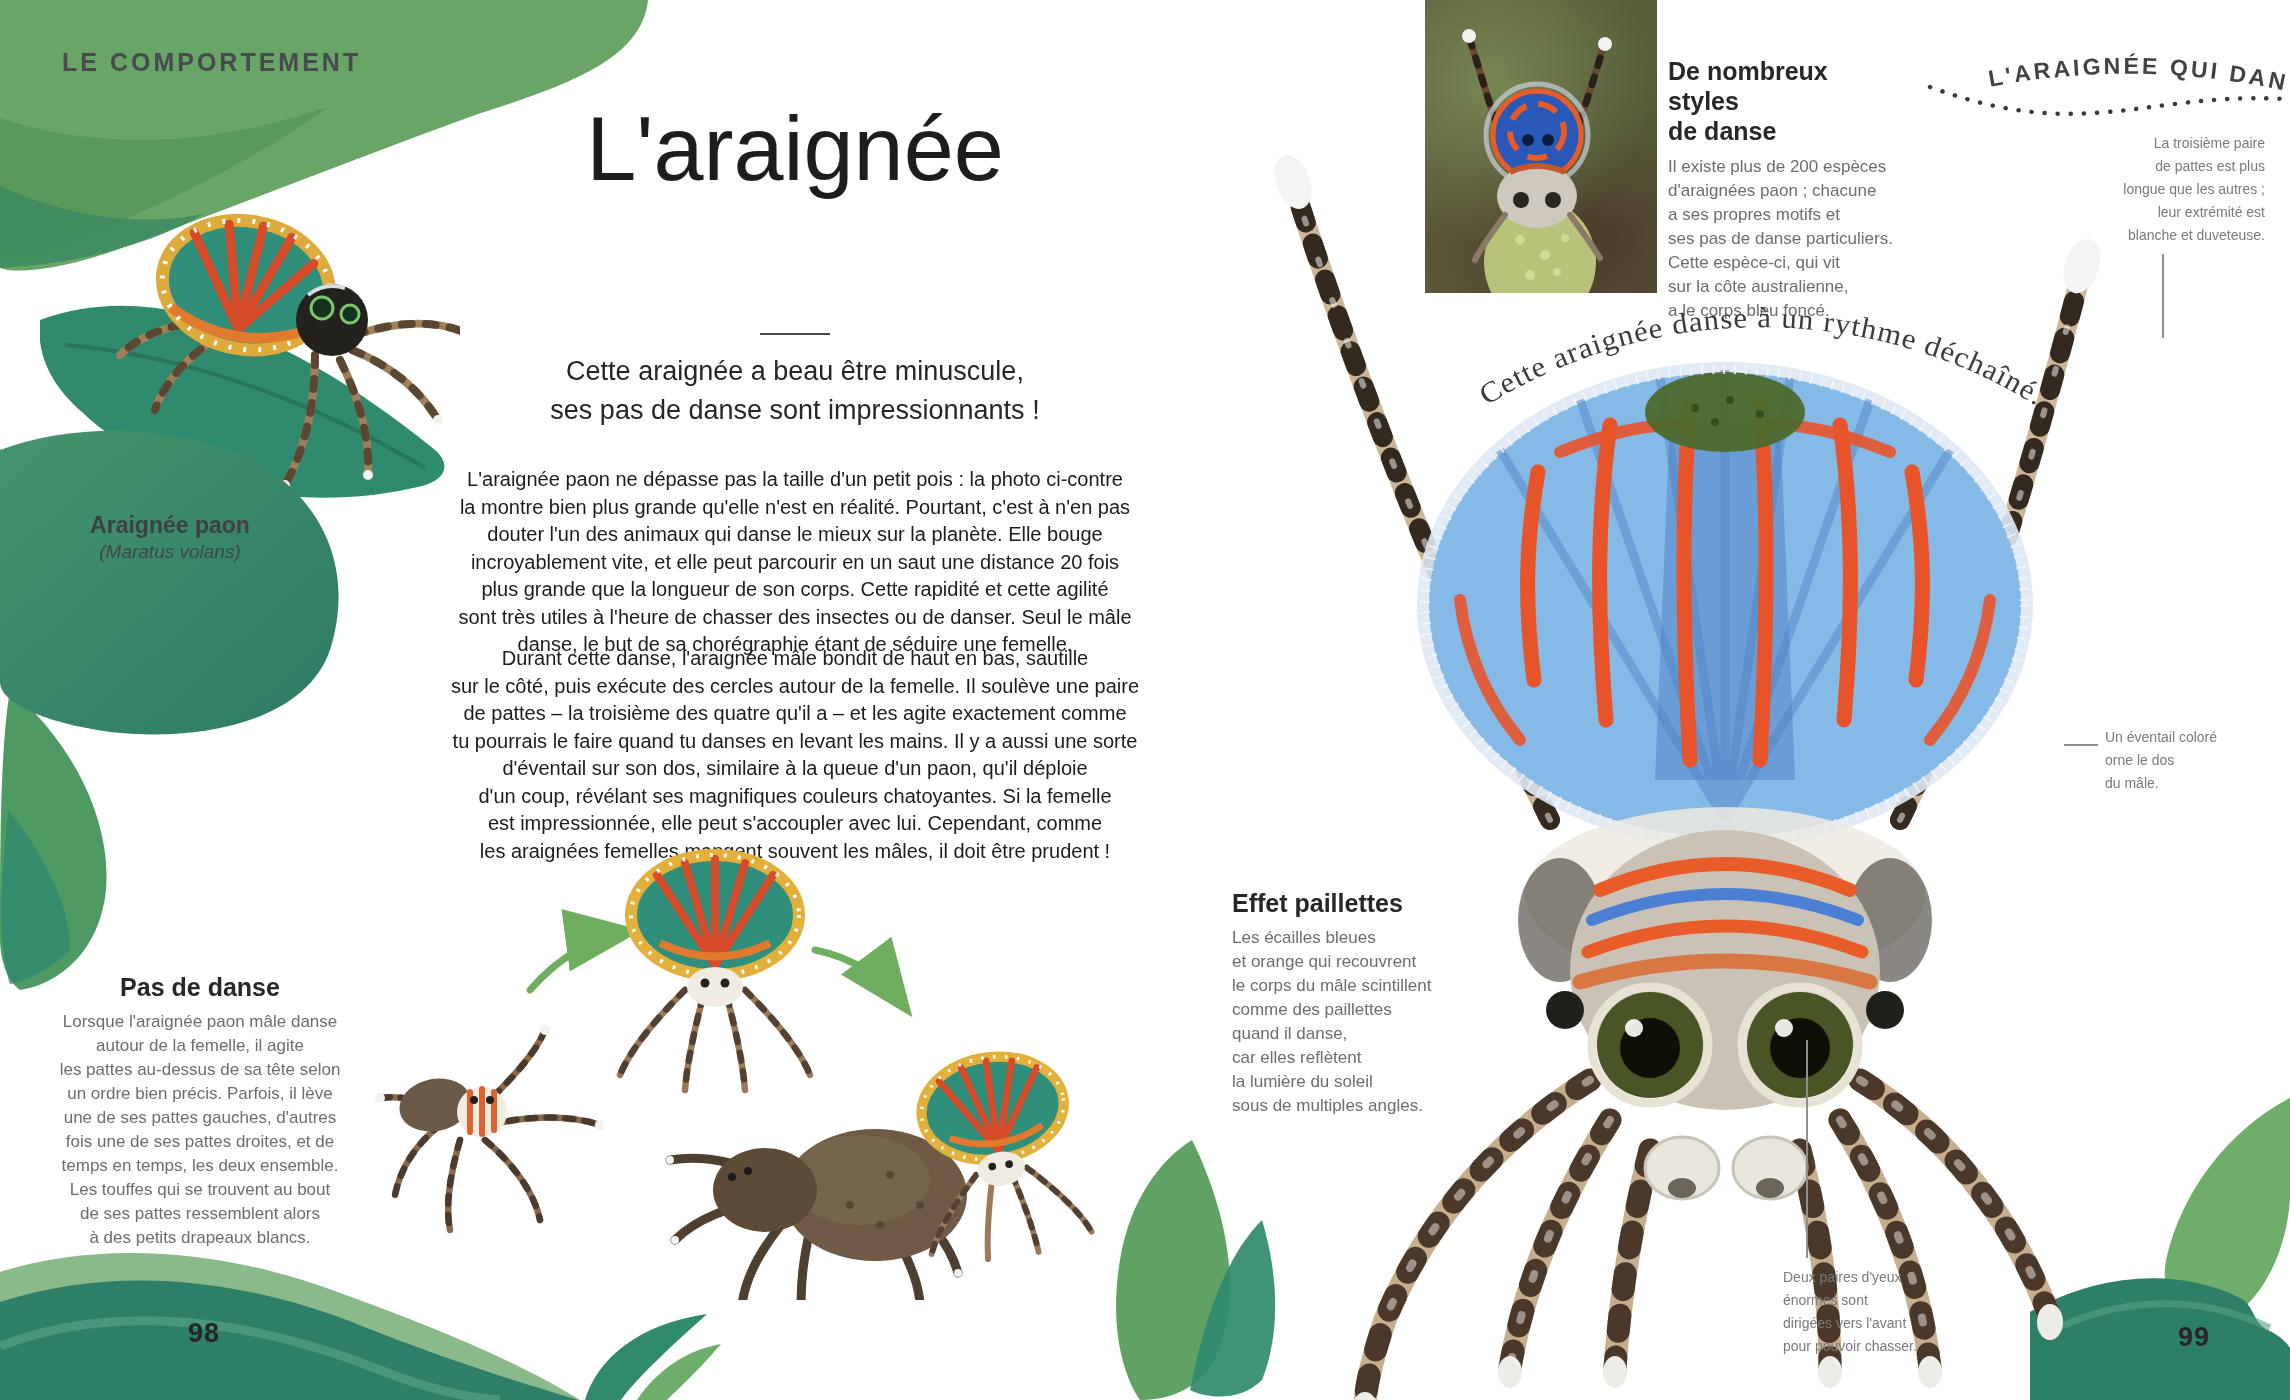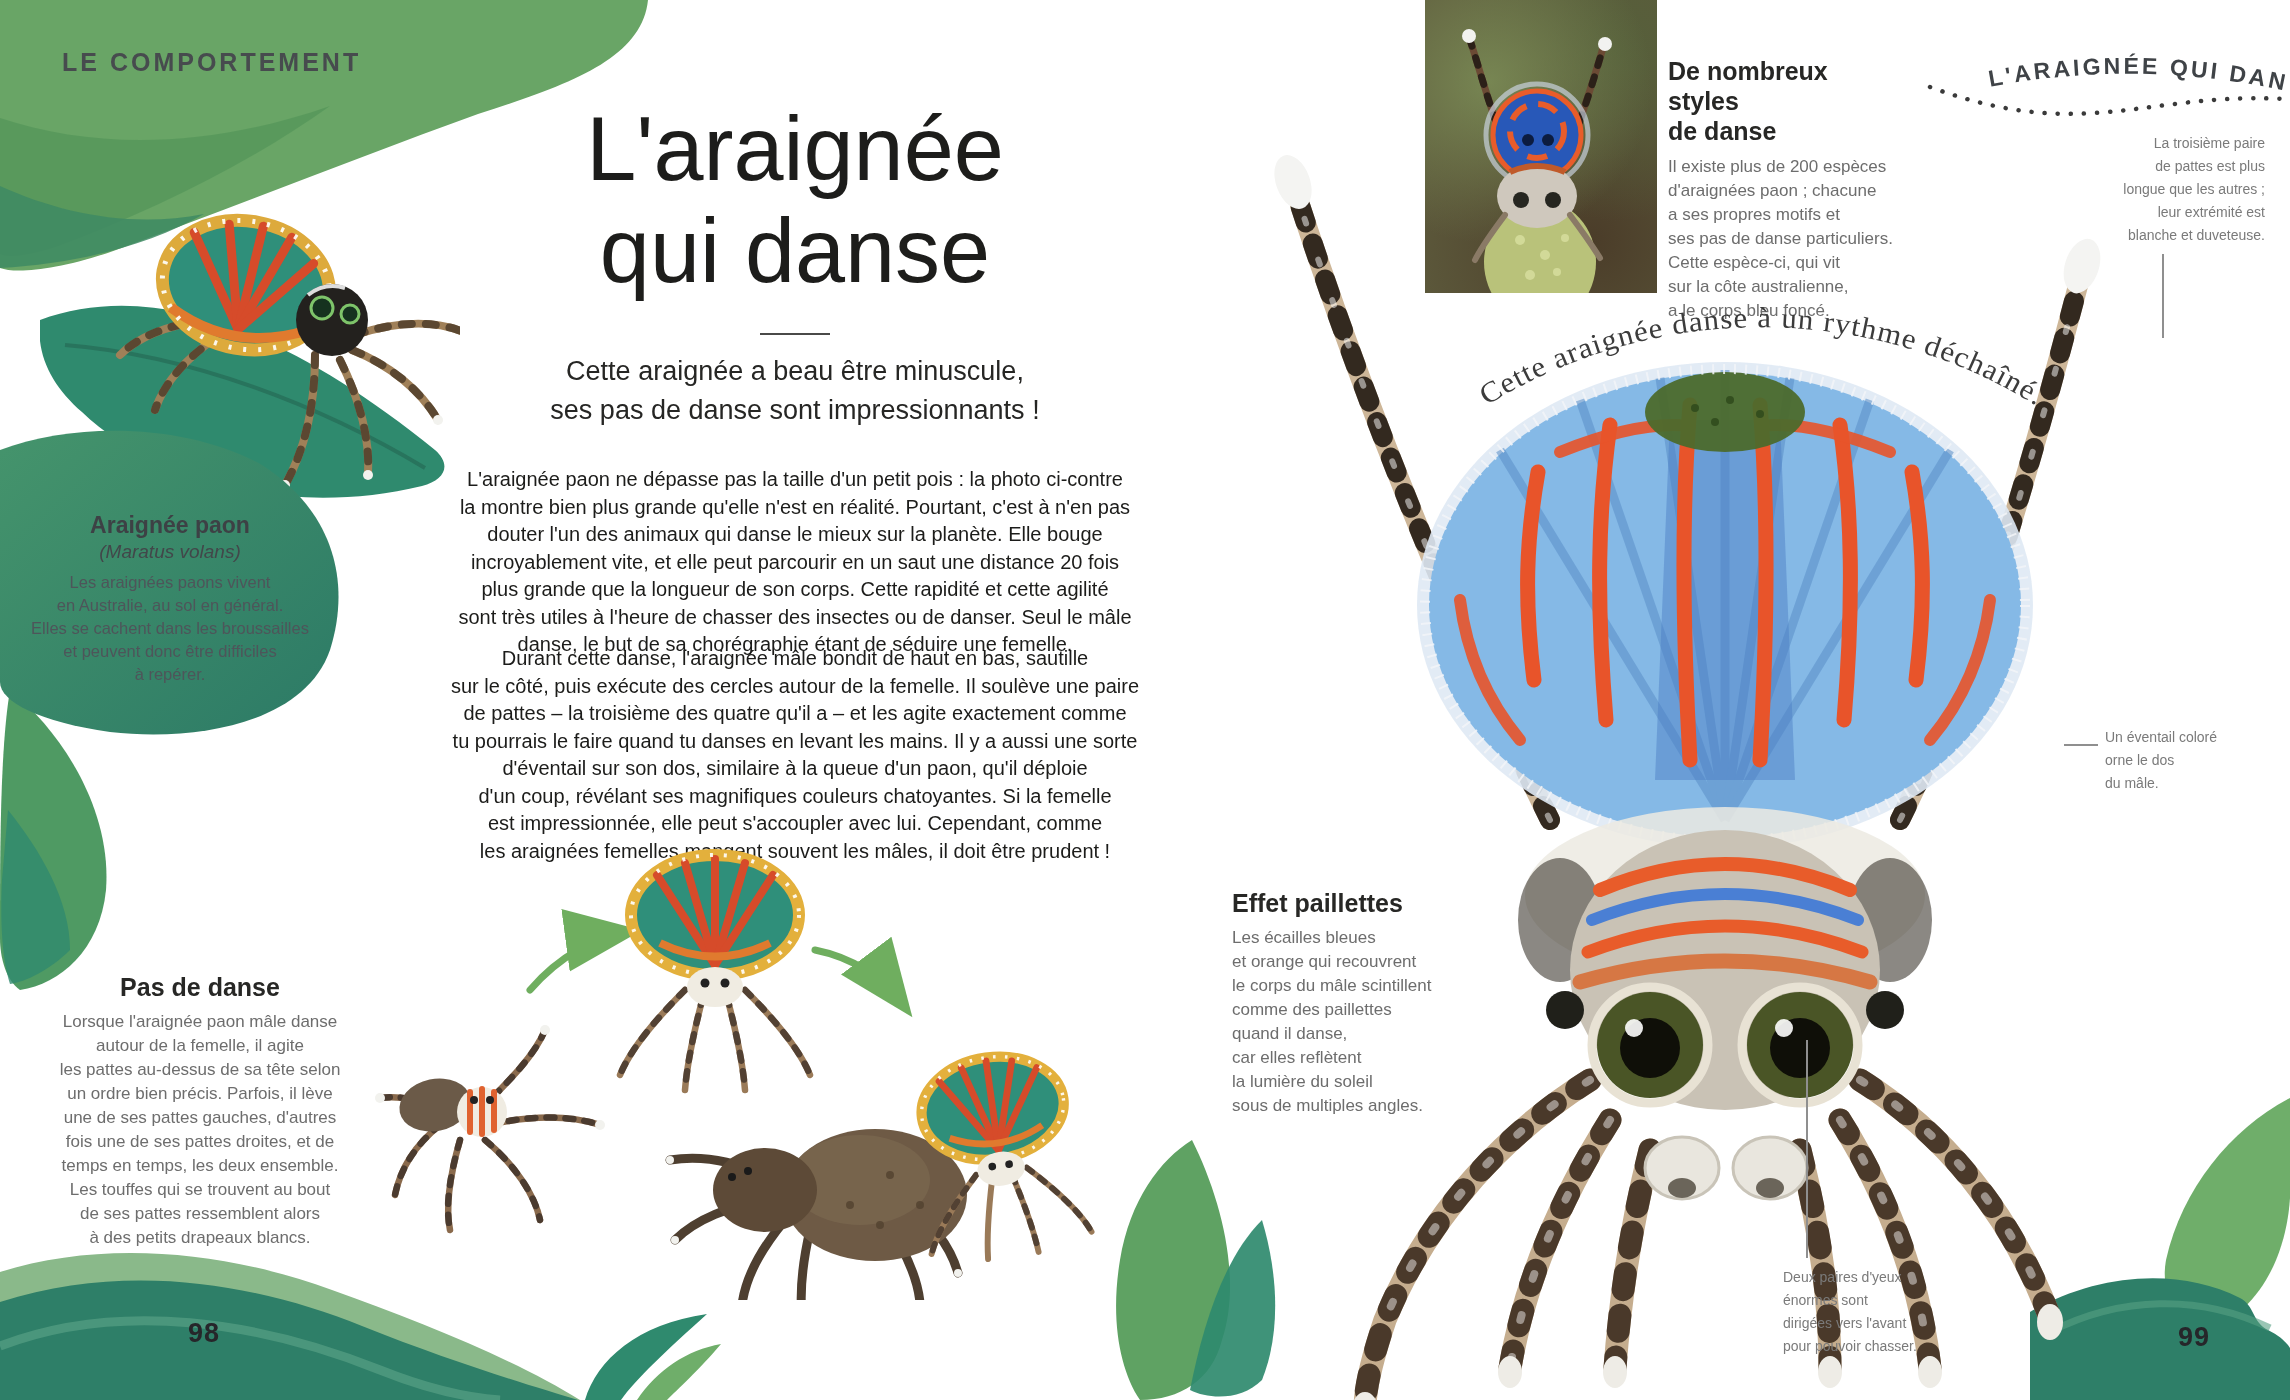--- a/index.html
+++ b/index.html
@@ -114,30 +114,24 @@
     <linearGradient id="tealGrad" x1="0" y1="0" x2="1" y2="1">
       <stop offset="0" stop-color="#45946c"></stop>
         <stop offset="1" stop-color="#2c7a66"></stop>
     </linearGradient>
   </defs>
   <path d="M0,30 C80,0 190,5 262,45 C332,90 352,160 330,230 C305,302 200,322 110,312 C40,302 0,282 0,262 Z" fill="url(#tealGrad)"></path>
 </svg>
 <div class="abs center" style="left:15px;top:512px;width:310px;">
   <div class="species-name">Araignée paon</div>
   <div class="species-latin serif" style="margin-top:2px;">(Maratus volans)</div>
-  <div class="species-text pre" style="margin-top:8px;">Les araignées paons vivent
-en Australie, au sol en général.
-Elles se cachent dans les broussailles
-et peuvent donc être difficiles
-à repérer.</div>
 </div>
 
 <div class="abs serif page-title center" style="left:475px;top:98px;width:640px;">
   <div>L'araignée</div>
-  <div>qui danse</div>
 </div>
 <div class="abs title-divider" style="left:760px;top:333px;"></div>
 <div class="abs subtitle center pre" style="left:475px;top:352px;width:640px;">Cette araignée a beau être minuscule,
 ses pas de danse sont impressionnants !</div>
 
 <div class="abs serif bodytext center pre" style="left:445px;top:438px;width:700px;margin-top:28px;">L'araignée paon ne dépasse pas la taille d'un petit pois : la photo ci-contre
 la montre bien plus grande qu'elle n'est en réalité. Pourtant, c'est à n'en pas
 douter l'un des animaux qui danse le mieux sur la planète. Elle bouge
 incroyablement vite, et elle peut parcourir en un saut une distance 20 fois
 plus grande que la longueur de son corps. Cette rapidité et cette agilité

